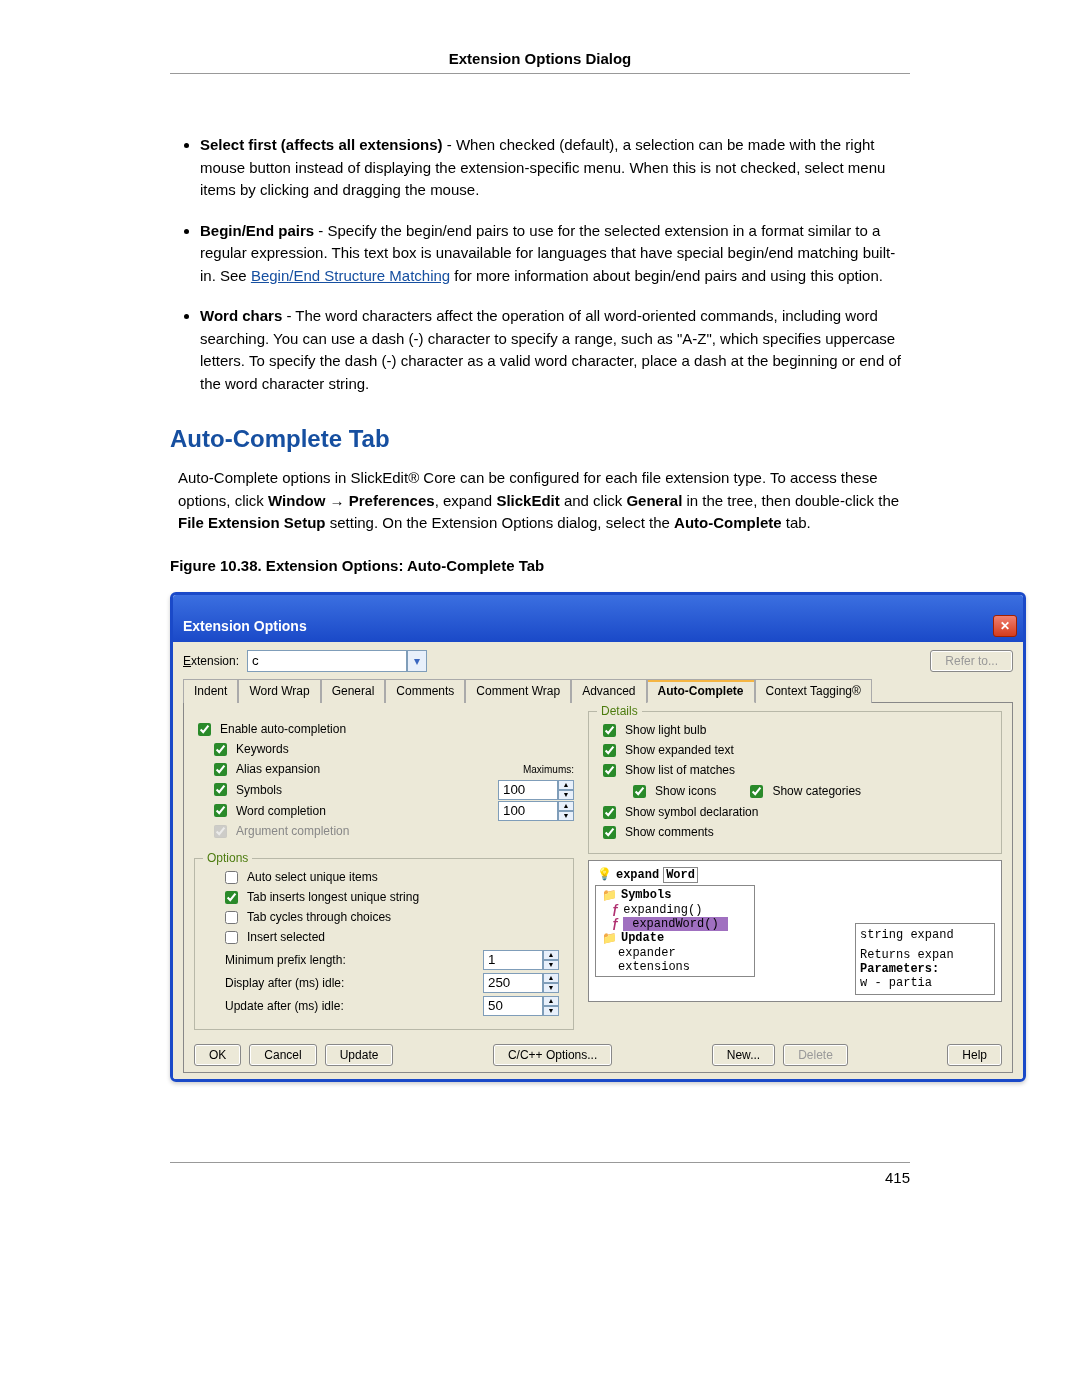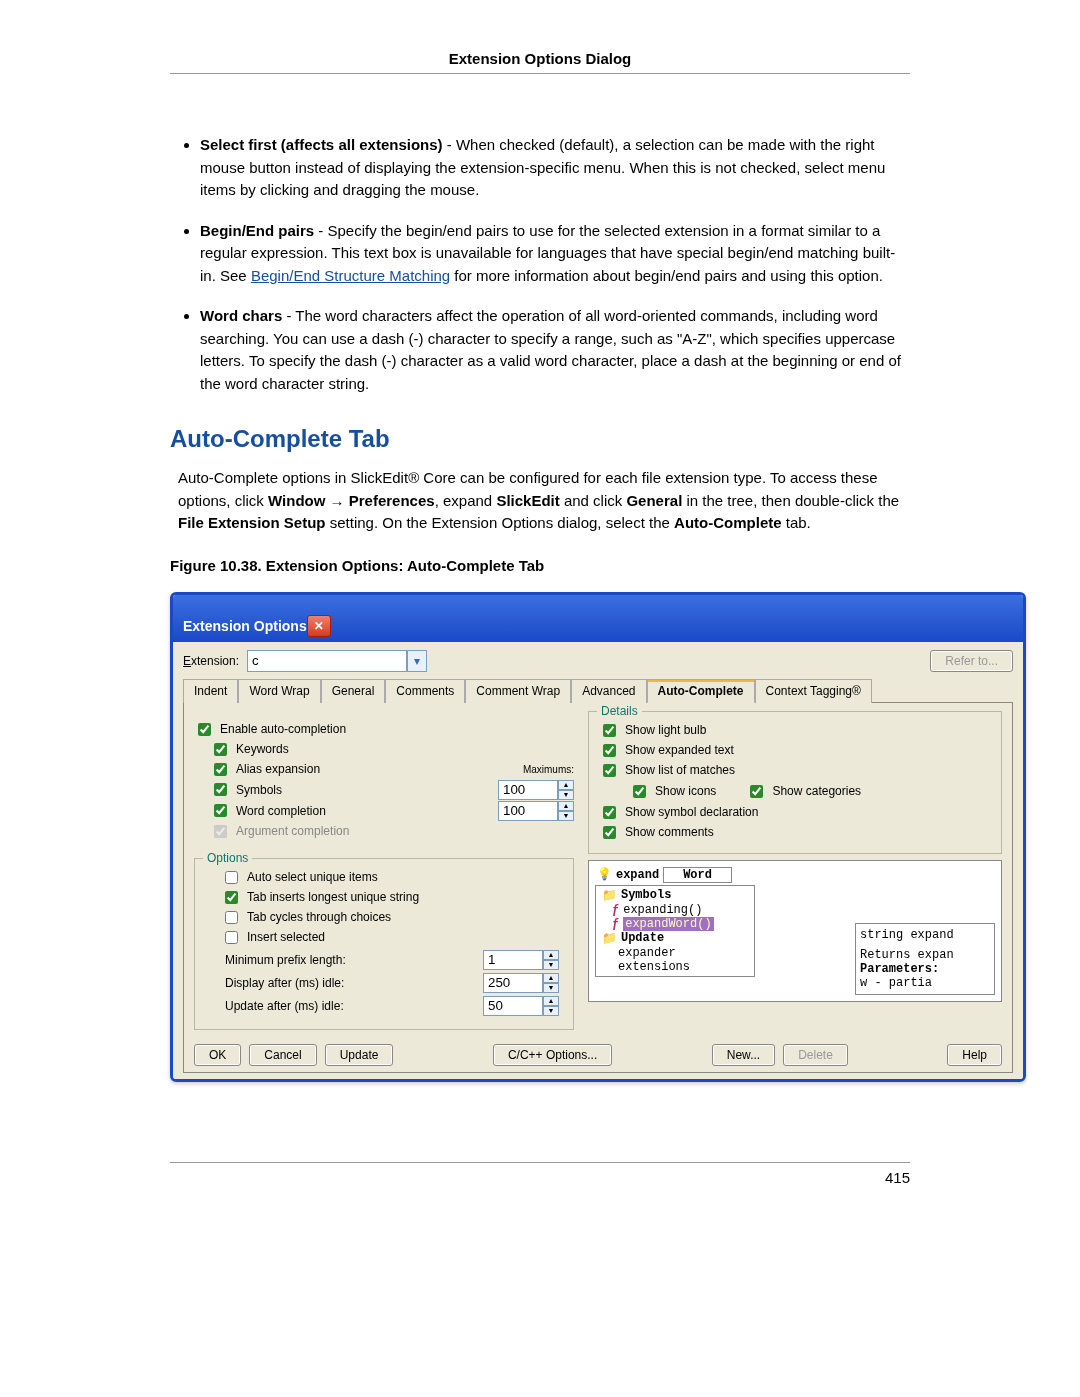--- a/index.html
+++ b/index.html
@@ -52,20 +52,21 @@
     overflow: hidden;
     font-family: "Tahoma", Arial, sans-serif;
     font-size: 12px;
     box-shadow: 0 2px 4px rgba(0,0,0,.2);
   }
   .titlebar {
     background: linear-gradient(#3b6fe0, #1a49c8);
     color: #fff;
     display: flex;
     align-items: center;
+    justify-content: space-between;
     padding: 20px 6px 5px 10px;
   }
   .titlebar .t { font-weight: bold; font-size: 14px; }
   .closebtn {
     width: 22px; height: 20px;
     background: linear-gradient(#f08070, #d43c1c);
     border: 1px solid #a02000;
     border-radius: 3px;
     color: #fff;
     display: flex; align-items: center; justify-content: center;
@@ -116,21 +117,21 @@
   .col { flex: 1; }
   .group {
     border: 1px solid #b8b8a8;
     padding: 8px 10px 10px 10px;
     margin-bottom: 6px;
     position: relative;
   }
   .group.noborder { border: none; padding-left:0;padding-right:0;}
   .group > .legend {
     position: absolute; top: -8px; left: 8px;
-    background: #ece9d8; padding: 0 4px; color: #0f766e;
+    background: #ece9d8; padding: 0 4px; color: #4d7c0f;
   }
   .chk { display: flex; align-items: center; gap: 6px; margin: 2px 0; }
   .chk input { accent-color: #2a8a2a; }
   .chk.disabled { color: #888; }
   .maxlbl { font-size: 10px; margin-left: auto; }
   .spin { display:flex; margin-left:auto;}
   .spin input { width: 50px; height: 18px; border:1px solid #7f9db9; padding:0 4px; }
   .spin .arrows { width:16px; display:flex; flex-direction:column;}
   .spin .arrows span { flex:1; border:1px solid #7f9db9; background:#e8f0fb; font-size:7px; display:flex;align-items:center;justify-content:center;}
   .rowline { display:flex; align-items:center; gap:8px; margin:3px 4px;}
@@ -138,21 +139,21 @@
   .preview {
     background:#fff; border:1px solid #888; padding:6px; font-family: "Courier New", monospace; font-size:12px;
     display:flex; gap:4px;
   }
   .tree { flex:1; }
   .tree .row { display:flex; align-items:center; gap:4px; padding:0 2px;}
   .tree .row.header { font-weight:bold; }
   .tree .row .bulb { color:#d8b000;}
   .tree .row .folder { color:#d8a020;}
   .tree .row .fx { color:#b03070; font-weight:bold;}
-  .tree .sel { background:#a070c0; color:#fef9c3; padding:0 2px;}
+  .tree .sel { background:#a070c0; color:#000000; padding:0 9px;}
   .sidebox { width: 130px; border:1px solid #888; padding:4px; font-size:12px; align-self:flex-start; margin-top:56px;}
   .btnrow { display:flex; gap:8px; margin-top:8px; align-items:center;}
   .btnrow .spacer { flex:1; }
   .underline-first::first-letter { text-decoration: underline; }
 </style>
 </head>
 <body>
 
 <div class="page">
 
@@ -336,21 +337,21 @@
                   <input type="checkbox" checked="" style="">
                   <span>Show comments</span>
                 </div>
             </div>
 
             <div class="preview">
               <div class="tree">
                 <div class="row header">
                     <span class="bulb">💡</span>
                     <span>expand</span>
-                    <span style="border:1px solid #888;padding:0 19px;">Word</span>
+                    <span style="border:1px solid #888;padding:0 2px;">Word</span>
                   </div>
                 <div style="border:1px solid #888; padding:2px 4px; margin-top:2px; width:150px;">
                   <div class="row header">
                       <span class="folder">📁</span>
                       <span>Symbols</span>
                     </div>
                   <div class="row" style="padding-left:12px;">
                       <span class="fx">ƒ</span>
                       <span>expanding()</span>
                     </div>

